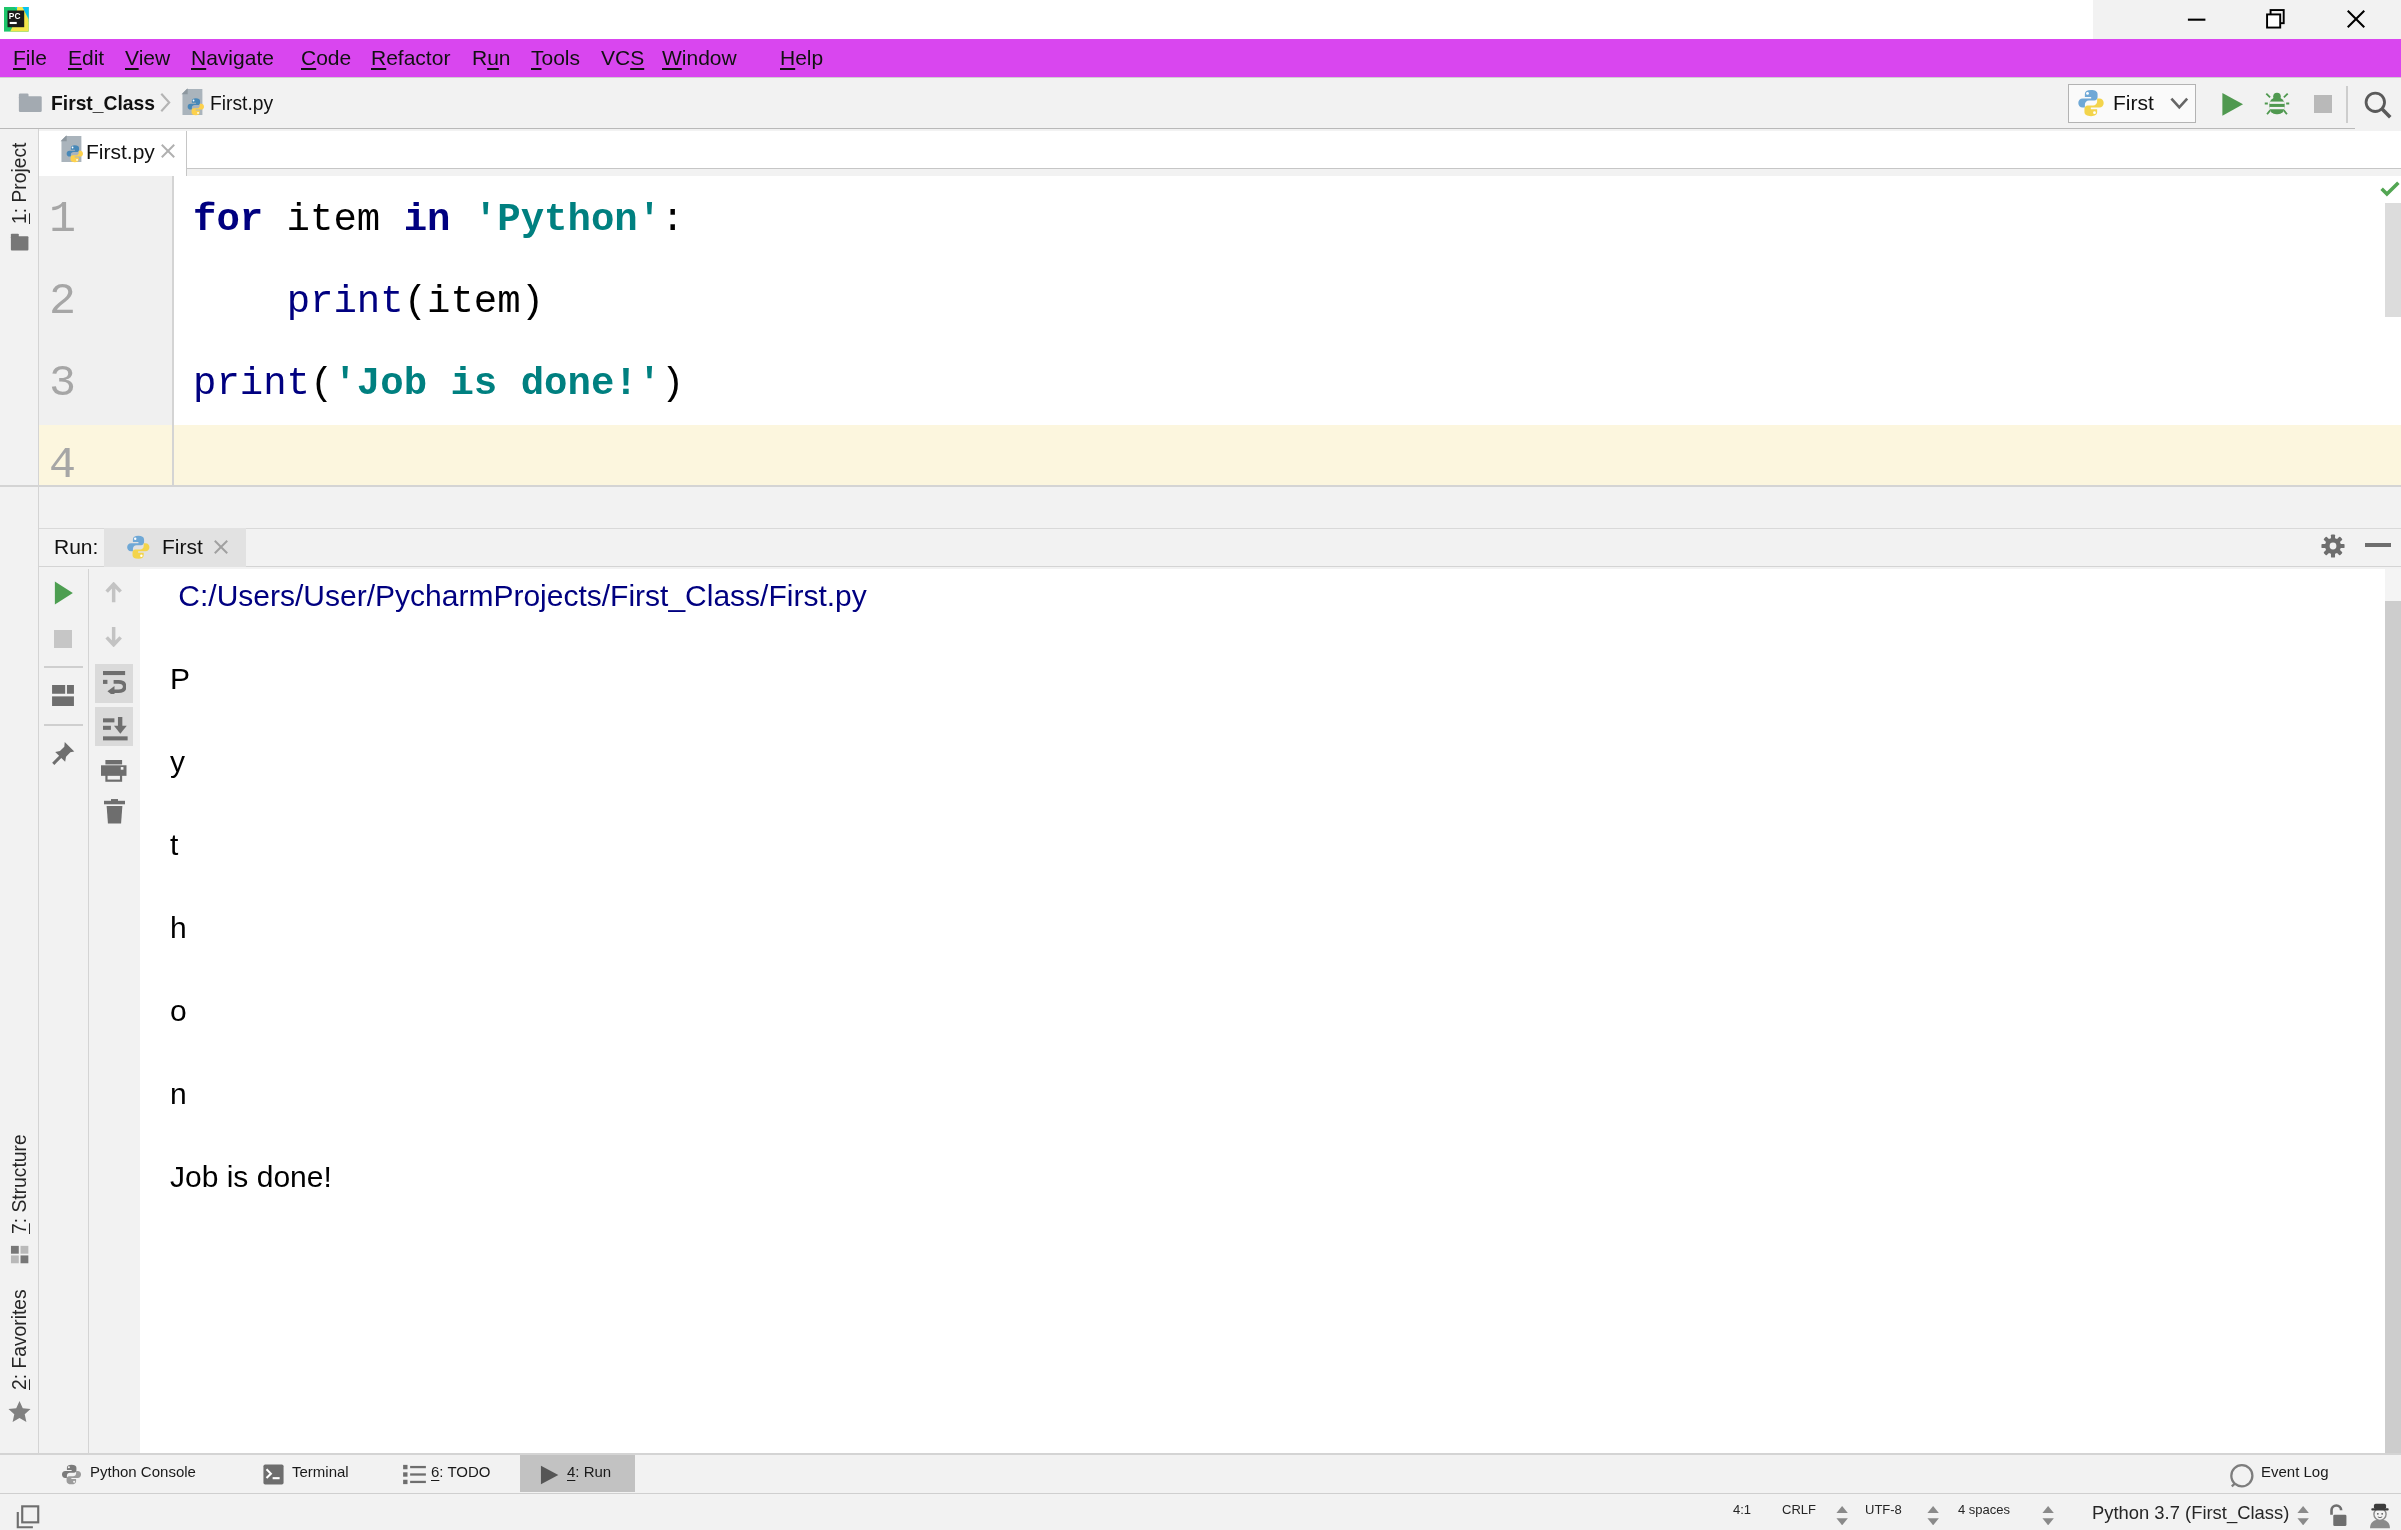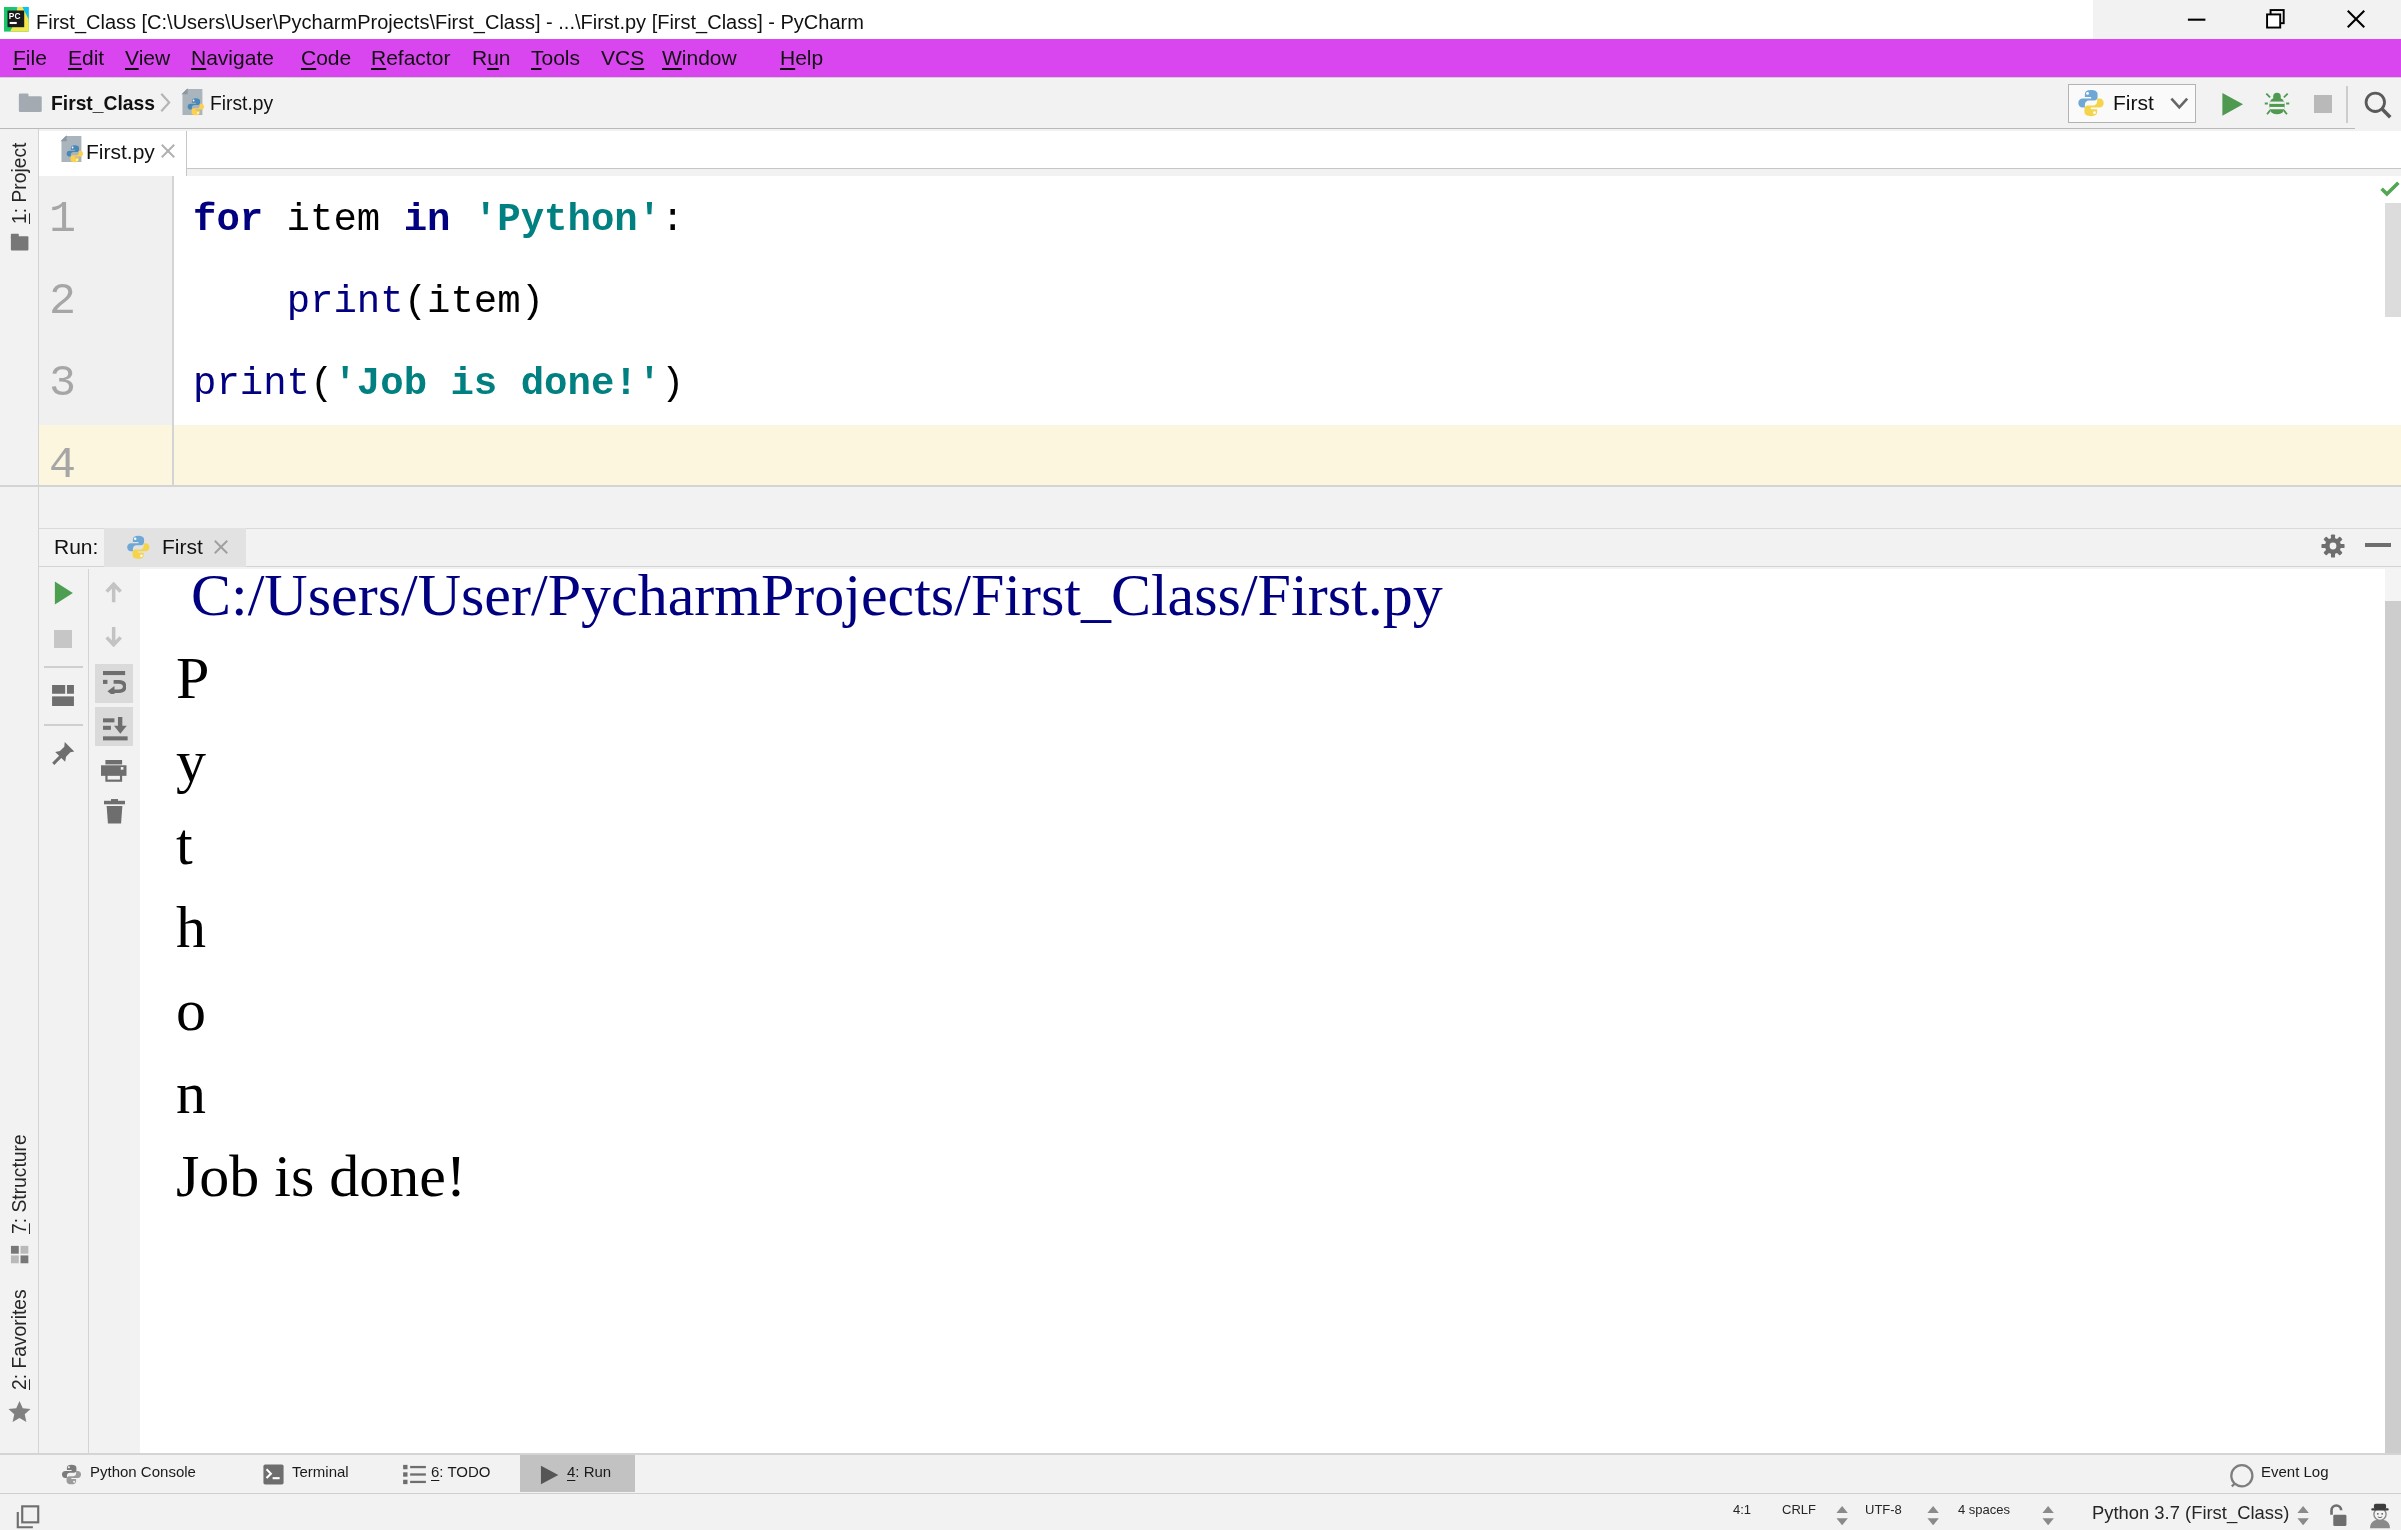--- a/index.html
+++ b/index.html
@@ -38,21 +38,21 @@
 #editor-bottom-border{left:0px;top:485px;width:2401px;height:1.8px;background:#d4d4d4}
 #editor-strip{left:39px;top:487px;width:2363px;height:39px;background:#f2f2f2}
 
 #run-header{left:39px;top:528px;width:2363px;height:39px;background:#f2f2f2;border-top:1.8px solid #d9d9d9;border-bottom:1.8px solid #d4d4d4}
 #run-label{left:54px;top:535px;font-size:21px;color:#111}
 #run-tab{left:104px;top:528px;width:142px;height:39px;background:#e2e2e2}
 #run-tab-title{left:162px;top:535px;font-size:21px;color:#111}
 #rtb1{left:39px;top:569px;width:50px;height:885px;background:#f2f2f2;border-right:1.8px solid #d4d4d4}
 #rtb2{left:89px;top:569px;width:52px;height:885px;background:#f2f2f2;border-right:1.8px solid #d4d4d4}
 #console{left:140px;top:569px;width:2261px;height:885px;background:#fff;overflow:hidden}
-#console pre{position:absolute;left:36px;top:-15px;font-family:Liberation Serif, serif;font-size:60px;line-height:83px;color:#000}
+#console pre{position:absolute;left:30px;top:-15px;font-family:Liberation Sans, sans-serif;font-size:30px;line-height:83px;color:#000}
 .navy{color:#000080}
 #console-sb{left:2385px;top:569px;width:16.7px;height:885px;background:#f4f4f4}
 #console-sb-thumb{left:2385px;top:601px;width:16.7px;height:852px;background:#cdcdcd}
 #console-bottom-border{left:0px;top:1453px;width:2401px;height:1.8px;background:#d4d4d4}
 
 #twbar{left:0;top:1455px;width:2401px;height:39px;background:#f2f2f2;border-bottom:1.8px solid #cfcfcf}
 .twlabel{position:absolute;top:8px;font-size:15px;color:#1a1a1a;white-space:nowrap}
 .twlabel u{text-underline-offset:2.6px}
 #runtab-sel{position:absolute;left:520px;top:0;width:115px;height:37px;background:#c2c2c2}
 
@@ -64,21 +64,20 @@
 
 <div class="abs" id="titlebar">
   <svg class="abs" style="left:4.4px;top:7px" width="24.6" height="24.6" viewBox="0 0 28 28">
     <rect width="28" height="28" fill="#1dc56a"></rect>
     <polygon points="12,0 28,0 28,17" fill="#07c3f2"></polygon>
     <polygon points="15,0 21,0 28,14 28,28 7,28 14,14" fill="#f3e64a"></polygon>
     <rect x="4" y="4" width="19" height="19" fill="#1a1a1a"></rect>
     <text x="5.5" y="13.5" font-family="Liberation Sans" font-weight="bold" font-size="9.5" fill="#fff">PC</text>
     <rect x="6.5" y="17" width="8" height="2.4" fill="#fff"></rect>
   </svg>
-  <div class="abs" id="title-text">First_Class [C:\Users\User\PycharmProjects\First_Class] - ...\First.py [First_Class] - PyCharm</div>
   <svg class="abs" style="left:2187px;top:8.8px" width="19.3" height="21" viewBox="0 0 22 24">
       <rect x="1" y="11" width="20" height="2.4" fill="#000"></rect>
     </svg>
   <svg class="abs" style="left:2266px;top:8.8px" width="19.3" height="21" viewBox="0 0 22 24">
       <rect x="5.2" y="1.2" width="15" height="15" fill="none" stroke="#000" stroke-width="2.2"></rect>
       <rect x="1.2" y="6.2" width="15" height="15" fill="#fff" stroke="#000" stroke-width="2.2"></rect>
     </svg>
   <svg class="abs" style="left:2346px;top:8.8px" width="20" height="21" viewBox="0 0 23 24">
       <path d="M2 2 L21 21 M21 2 L2 21" stroke="#000" stroke-width="2.4"></path>
     </svg>

